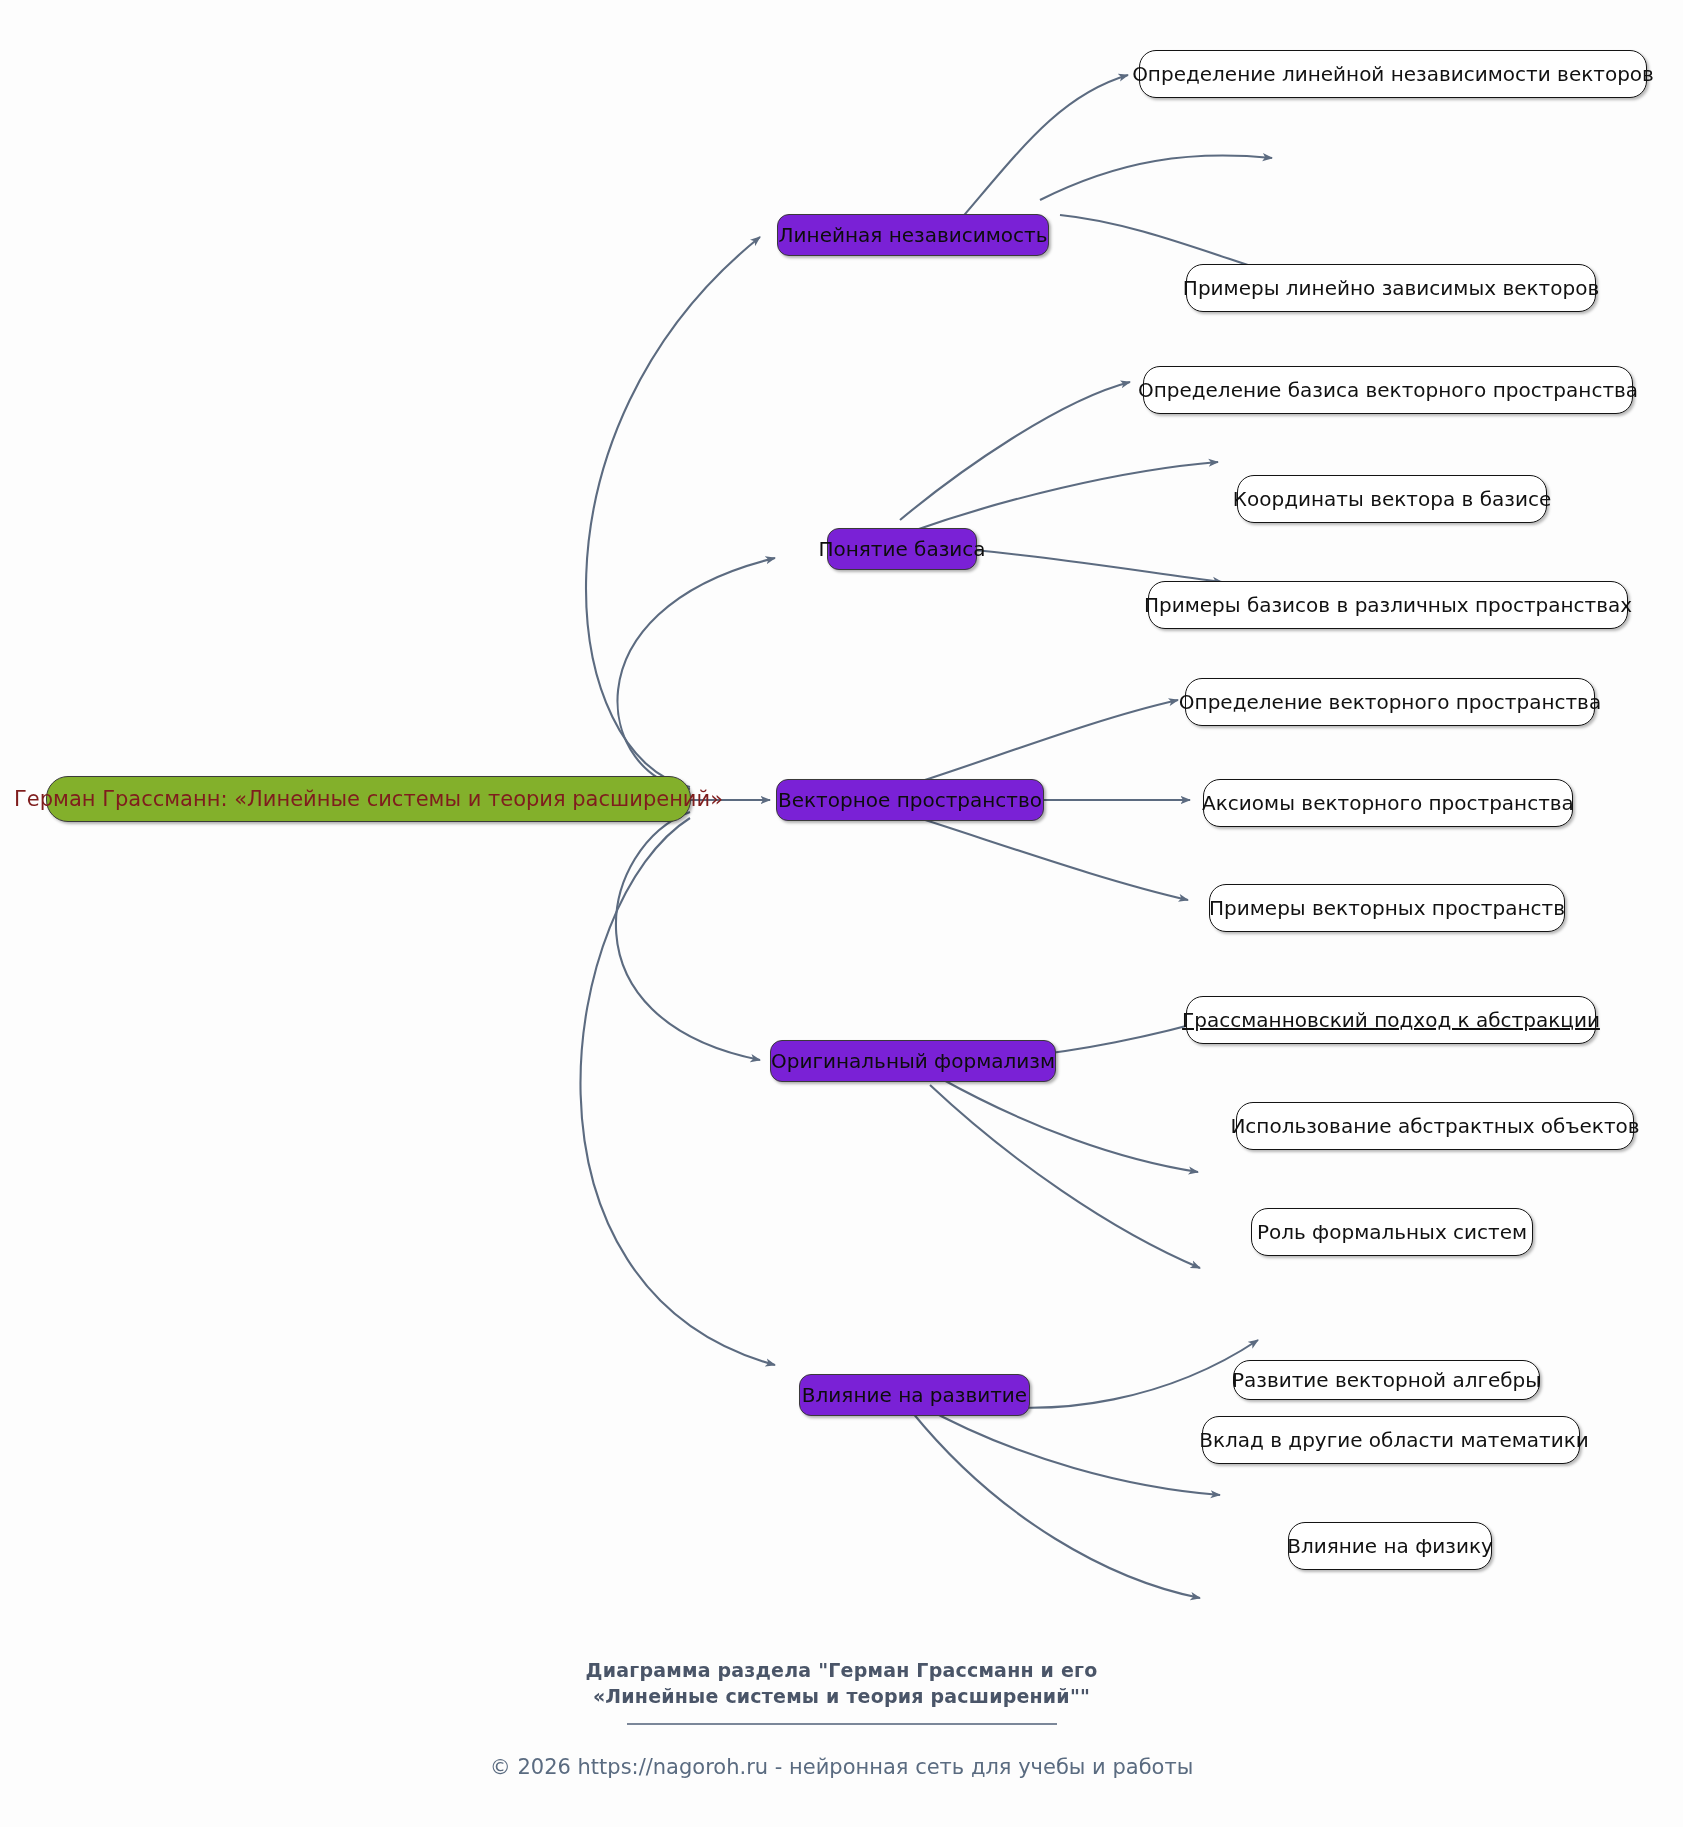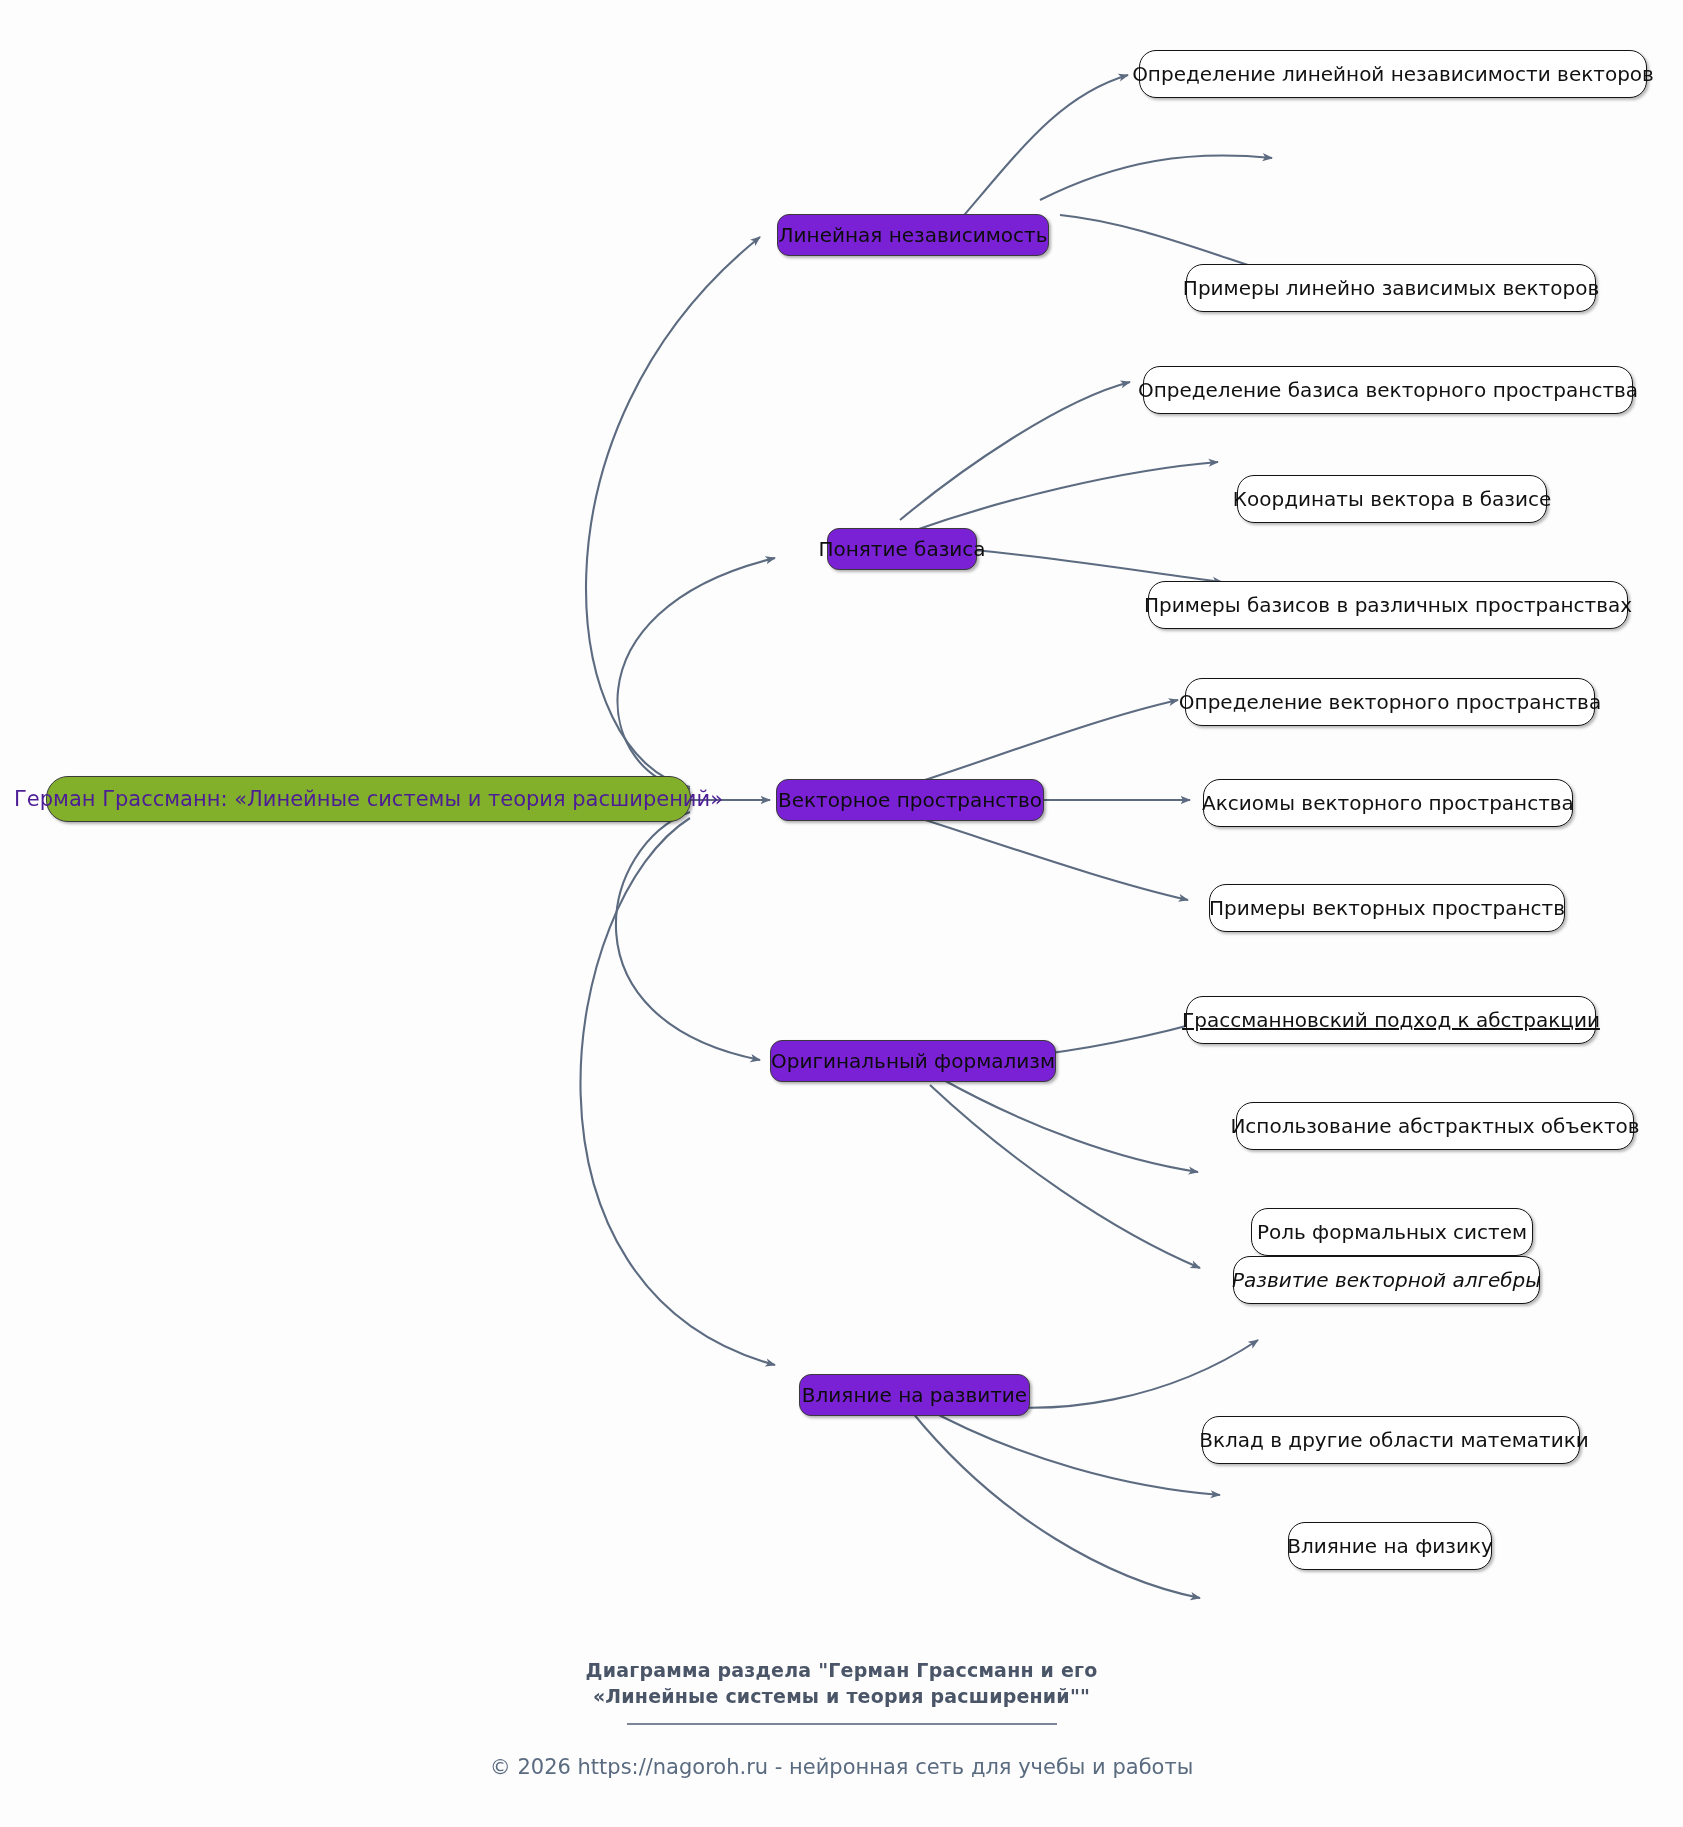--- a/index.html
+++ b/index.html
@@ -32,21 +32,21 @@
     display: flex;
     align-items: center;
     justify-content: center;
     white-space: nowrap;
     line-height: 1;
   }
   .node-root {
     background: #83b02b;
     border: 1.6px solid #3a3a3a;
     border-radius: 22px;
-    color: #4c1d95;
+    color: #7f1d1d;
     font-size: 21px;
     padding: 0 18px;
     box-shadow: 2px 2px 3px rgba(0,0,0,0.30);
   }
   .node-branch {
     background: #7a21d6;
     border: 1.6px solid #3a3a3a;
     border-radius: 12px;
     color: #0d0d0d;
     font-size: 20px;
@@ -177,21 +177,21 @@
   <div class="node node-leaf" style="left:1192px; top:1102px; width:398px; height:48px;margin-left:44px;">
     <span>Использование абстрактных объектов</span>
   </div>
   <div class="node node-leaf" style="left:1251px; top:1208px; width:282px; height:48px;">
     <span>Роль формальных систем</span>
   </div>
 
   <div class="node node-branch" style="left:799px; top:1374px; width:231px; height:42px;">
     <span>Влияние на развитие</span>
   </div>
-  <div class="node node-leaf" style="left:1233px; top:1256px; width:307px; height:48px;font-style:italic;">
+  <div class="node node-leaf" style="left:1233px; top:1360px; width:307px; height:40px;">
     <span>Развитие векторной алгебры</span>
   </div>
   <div class="node node-leaf" style="left:1202px; top:1416px; width:378px; height:48px;padding-left:22px;">
     <span>Вклад в другие области математики</span>
   </div>
   <div class="node node-leaf" style="left:1288px; top:1522px; width:204px; height:48px;">
     <span>Влияние на физику</span>
   </div>
 
   <div id="footer" style="top:1658px;">

